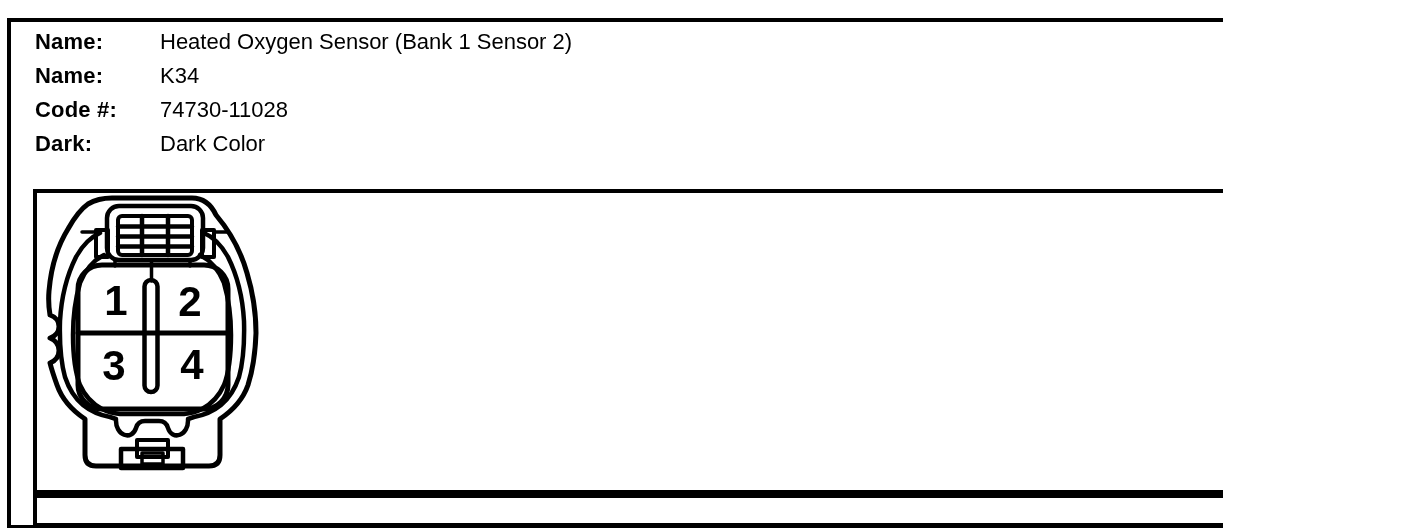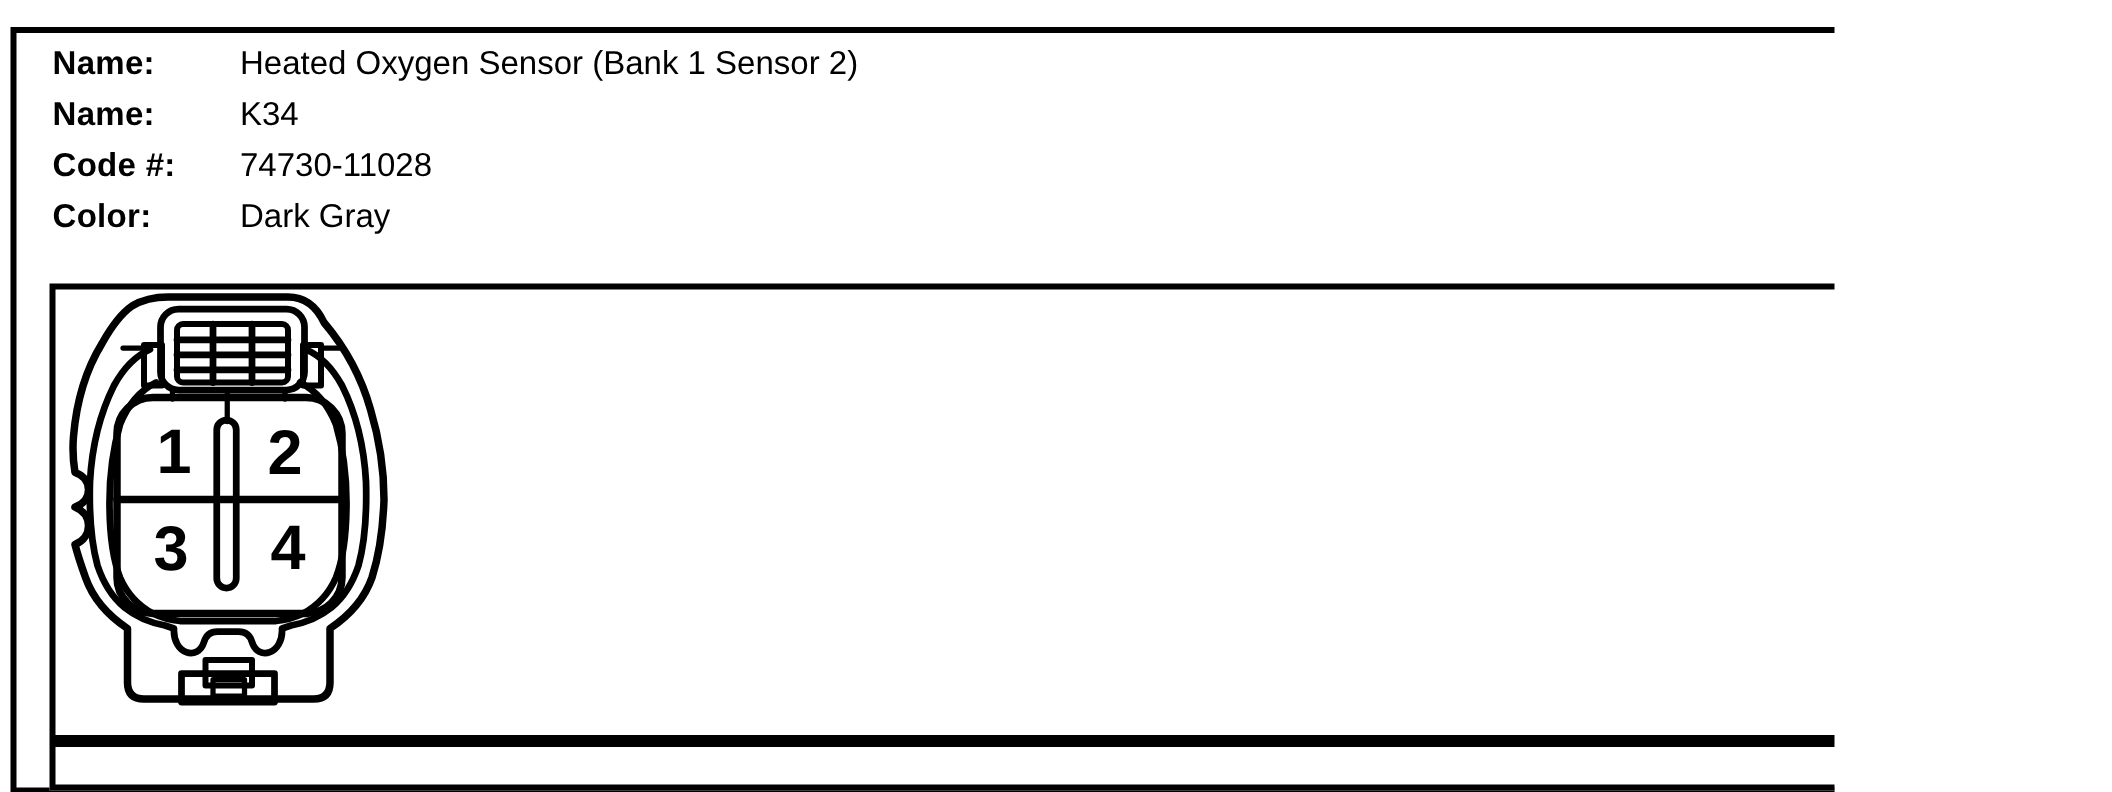--- a/index.html
+++ b/index.html
@@ -42,21 +42,21 @@
     <div class="hrow row0">
       <span class="lbl">Name:</span><span class="val">Heated Oxygen Sensor (Bank 1 Sensor 2)</span>
     </div>
     <div class="hrow row1">
       <span class="lbl">Name:</span><span class="val">K34</span>
     </div>
     <div class="hrow row2">
       <span class="lbl">Code #:</span><span class="val">74730-11028</span>
     </div>
     <div class="hrow row3">
-      <span class="lbl">Color:</span><span class="val">Dark Gray</span>
+      <span class="lbl">Dark:</span><span class="val">Dark Color</span>
     </div>
   </div>
 
   <div class="diagram-box"></div>
   <div class="bottom-band"></div>
 
   <svg class="connector-svg" viewBox="0 0 232 292" xmlns="http://www.w3.org/2000/svg">
 
     <path class="ink" stroke-width="5" d="M 82,7 L 162,7
          Q 178,7 186,24

